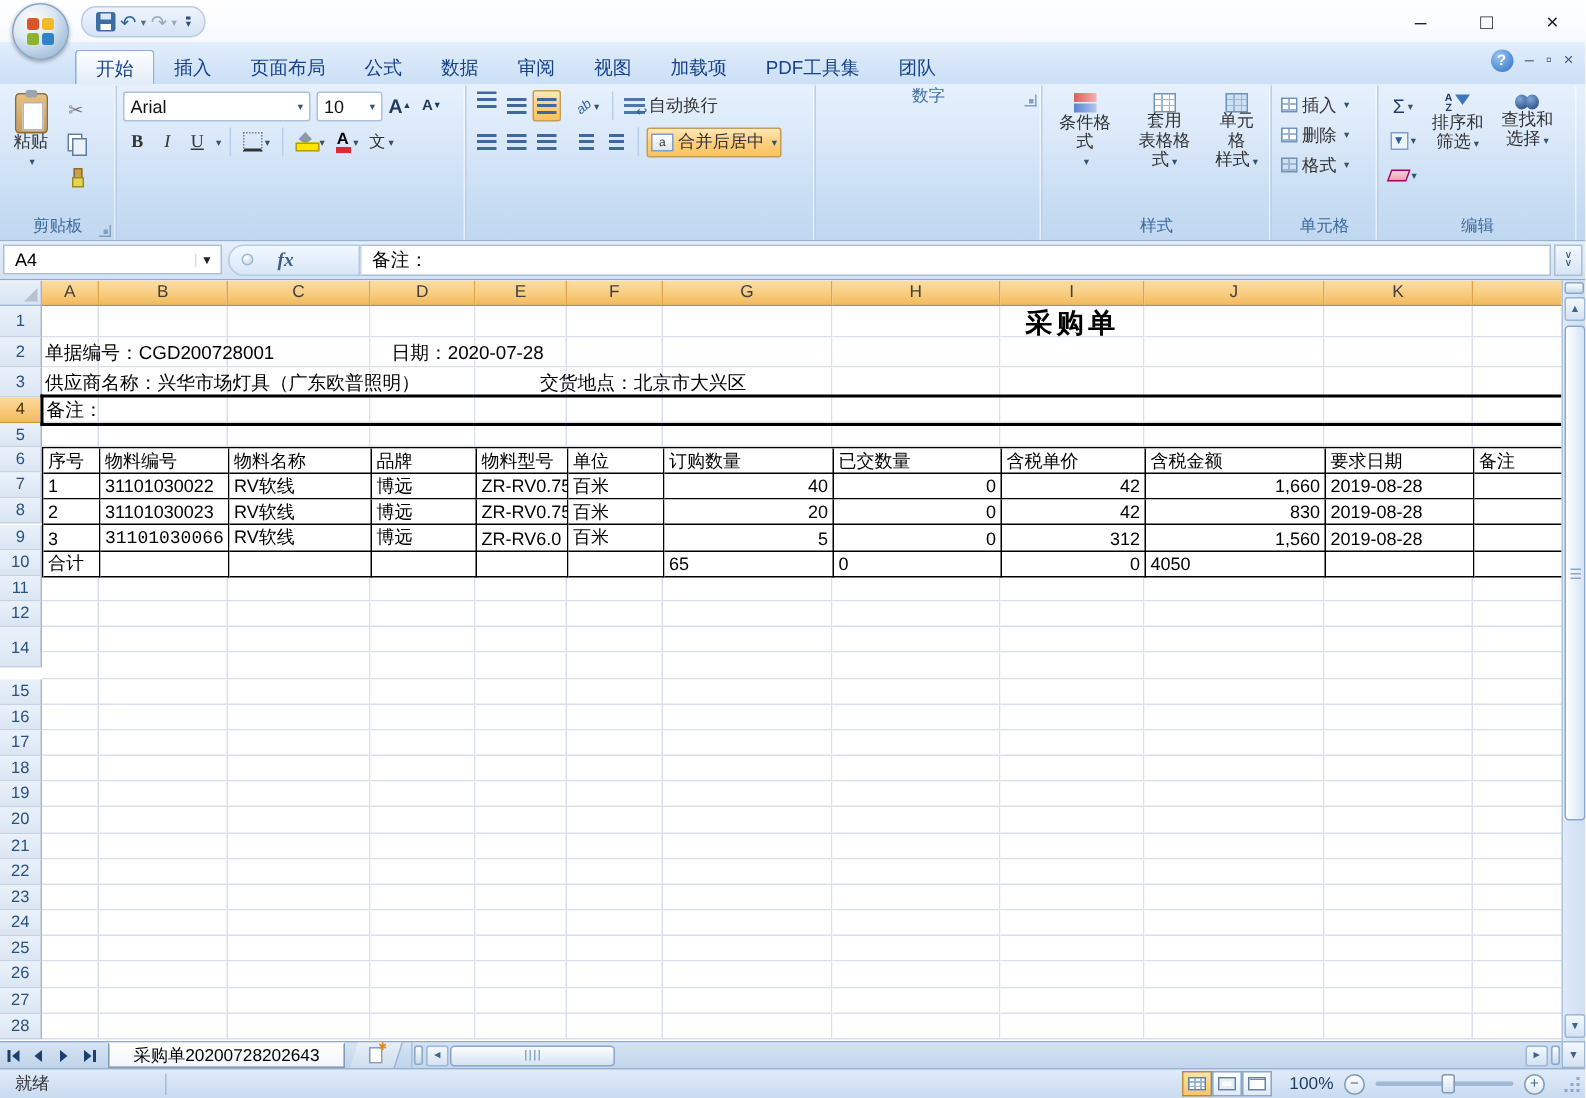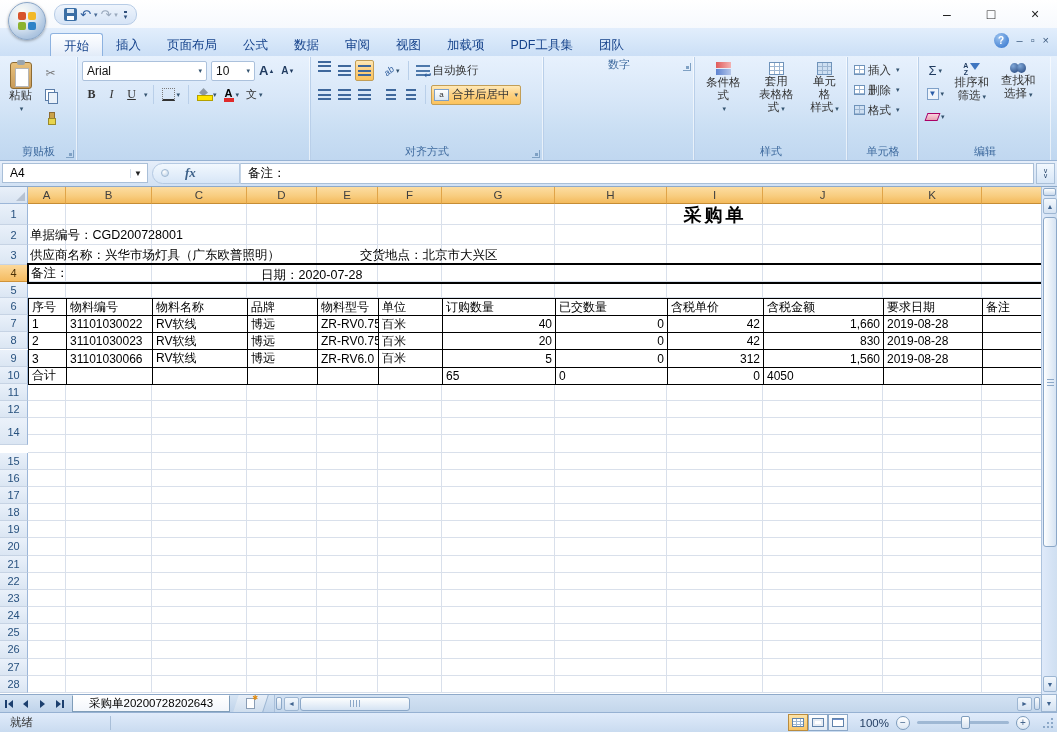--- a/index.html
+++ b/index.html
@@ -313,21 +313,20 @@
             <span class="i-lines short"></span>
           </span>
         <span class="vsep"></span>
         <span class="rowbtn sb on">
             <span class="i-merge">a</span>
             <span>合并后居中</span>
             <span class="drop">▾</span>
           </span>
       </div>
     </div>
-    <div class="rg-label"><span>对齐方式</span><span class="dlg"></span></div>
   </div>
 
   <div class="rgroup" style="width:151px">
     <div class="rg-label"><span>数字</span><span class="dlg"></span></div>
   </div>
 
   <div class="rgroup" style="width:153px">
     <div class="rg-body" style="display:flex;gap:2px;justify-content:center">
       <div class="bb">
         <span class="i-cf">
@@ -800,21 +799,21 @@
     <div class="gcell" style="left: 317px; top: 488.74px; width: 61px; height: 17.17px;"></div>
     <div class="gcell" style="left: 378px; top: 488.74px; width: 64px; height: 17.17px;"></div>
     <div class="gcell" style="left: 442px; top: 488.74px; width: 113px; height: 17.17px;"></div>
     <div class="gcell" style="left: 555px; top: 488.74px; width: 112px; height: 17.17px;"></div>
     <div class="gcell" style="left: 667px; top: 488.74px; width: 96px; height: 17.17px;"></div>
     <div class="gcell" style="left: 763px; top: 488.74px; width: 120px; height: 17.17px;"></div>
     <div class="gcell" style="left: 883px; top: 488.74px; width: 99px; height: 17.17px;"></div>
     <div class="gcell" style="left: 982px; top: 488.74px; width: 60px; height: 17.17px;"></div>
     <div class="sheet-title" style="left: 667px; width: 96px; top: 17px; height: 21px;">采购单</div>
     <div class="free-text" style="left: 30px; top: 40.5px;">单据编号：CGD200728001</div>
-    <div class="free-text" style="left: 261px; top: 40.5px; margin-top: 40px;">日期：2020-07-28</div>
+    <div class="free-text" style="left: 261px; top: 40.5px;">日期：2020-07-28</div>
     <div class="free-text" style="left: 30px; top: 60.5px;">供应商名称：兴华市场灯具（广东欧普照明）</div>
     <div class="free-text" style="left: 360px; top: 60.5px;">交货地点：北京市大兴区</div>
     <div class="free-text" style="left: 31px; top: 79px;">备注：</div>
     <div class="sel-rect" style="left: 27px; width: 1014px; top: 76px; height: 21px;"></div>
     <div class="tbl" style="left: 28px; top: 111px; width: 1014px;">
       <div class="trow" style="height: 17.17px;">
         <div class="tcell" style="width: 38px; flex: 0 0 auto;">序号</div>
         <div class="tcell" style="width: 86px; flex: 0 0 auto;">物料编号</div>
         <div class="tcell" style="width: 95px; flex: 0 0 auto;">物料名称</div>
         <div class="tcell" style="width: 70px; flex: 0 0 auto;">品牌</div>
@@ -850,21 +849,21 @@
         <div class="tcell" style="width: 64px; flex: 0 0 auto;">百米</div>
         <div class="tcell r" style="width: 113px; flex: 0 0 auto;">20</div>
         <div class="tcell r" style="width: 112px; flex: 0 0 auto;">0</div>
         <div class="tcell r" style="width: 96px; flex: 0 0 auto;">42</div>
         <div class="tcell r" style="width: 120px; flex: 0 0 auto;">830</div>
         <div class="tcell" style="width: 99px; flex: 0 0 auto;">2019-08-28</div>
         <div class="tcell" style="width: 60px; flex: 0 0 auto;"></div>
       </div>
       <div class="trow" style="height: 17.17px;">
         <div class="tcell" style="width: 38px; flex: 0 0 auto;">3</div>
-        <div class="tcell" style="width: 86px; flex: 0 0 auto;">31101030066</div>
+        <div class="tcell" style="width: 86px; flex: 0 0 auto; font-family: Liberation Mono, monospace;">31101030066</div>
         <div class="tcell" style="width: 95px; flex: 0 0 auto;">RV软线</div>
         <div class="tcell" style="width: 70px; flex: 0 0 auto;">博远</div>
         <div class="tcell" style="width: 61px; flex: 0 0 auto;">ZR-RV6.0</div>
         <div class="tcell" style="width: 64px; flex: 0 0 auto;">百米</div>
         <div class="tcell r" style="width: 113px; flex: 0 0 auto;">5</div>
         <div class="tcell r" style="width: 112px; flex: 0 0 auto;">0</div>
         <div class="tcell r" style="width: 96px; flex: 0 0 auto;">312</div>
         <div class="tcell r" style="width: 120px; flex: 0 0 auto;">1,560</div>
         <div class="tcell" style="width: 99px; flex: 0 0 auto;">2019-08-28</div>
         <div class="tcell" style="width: 60px; flex: 0 0 auto;"></div>

